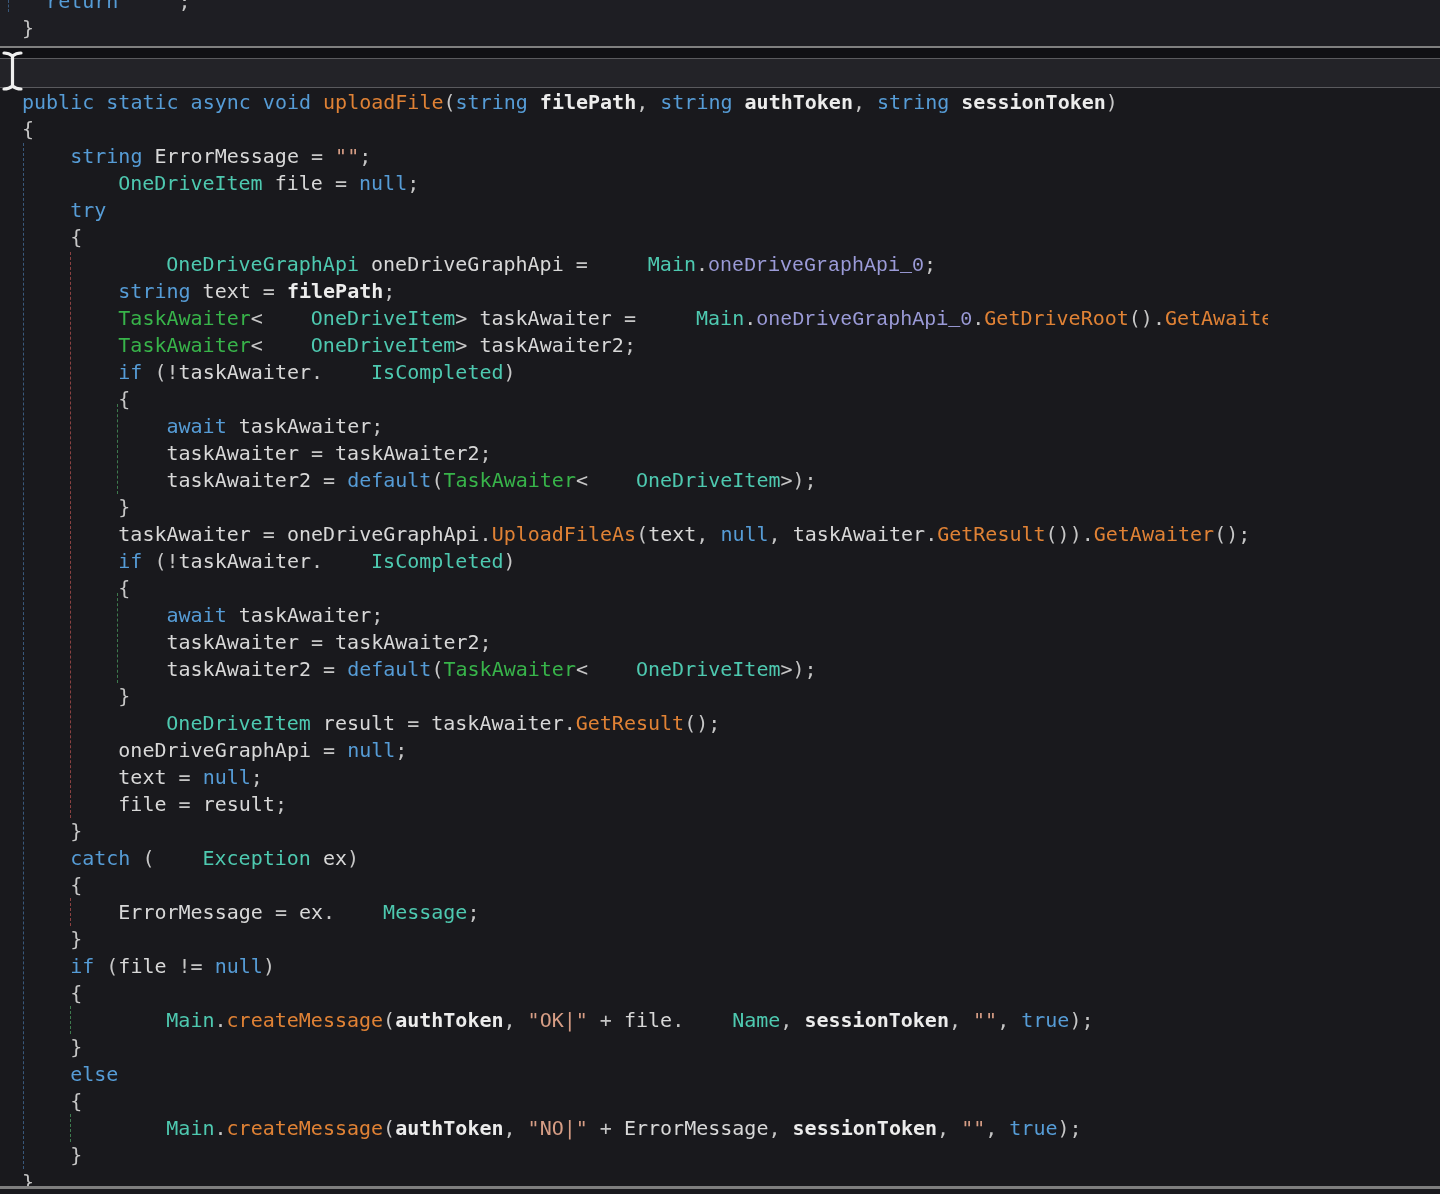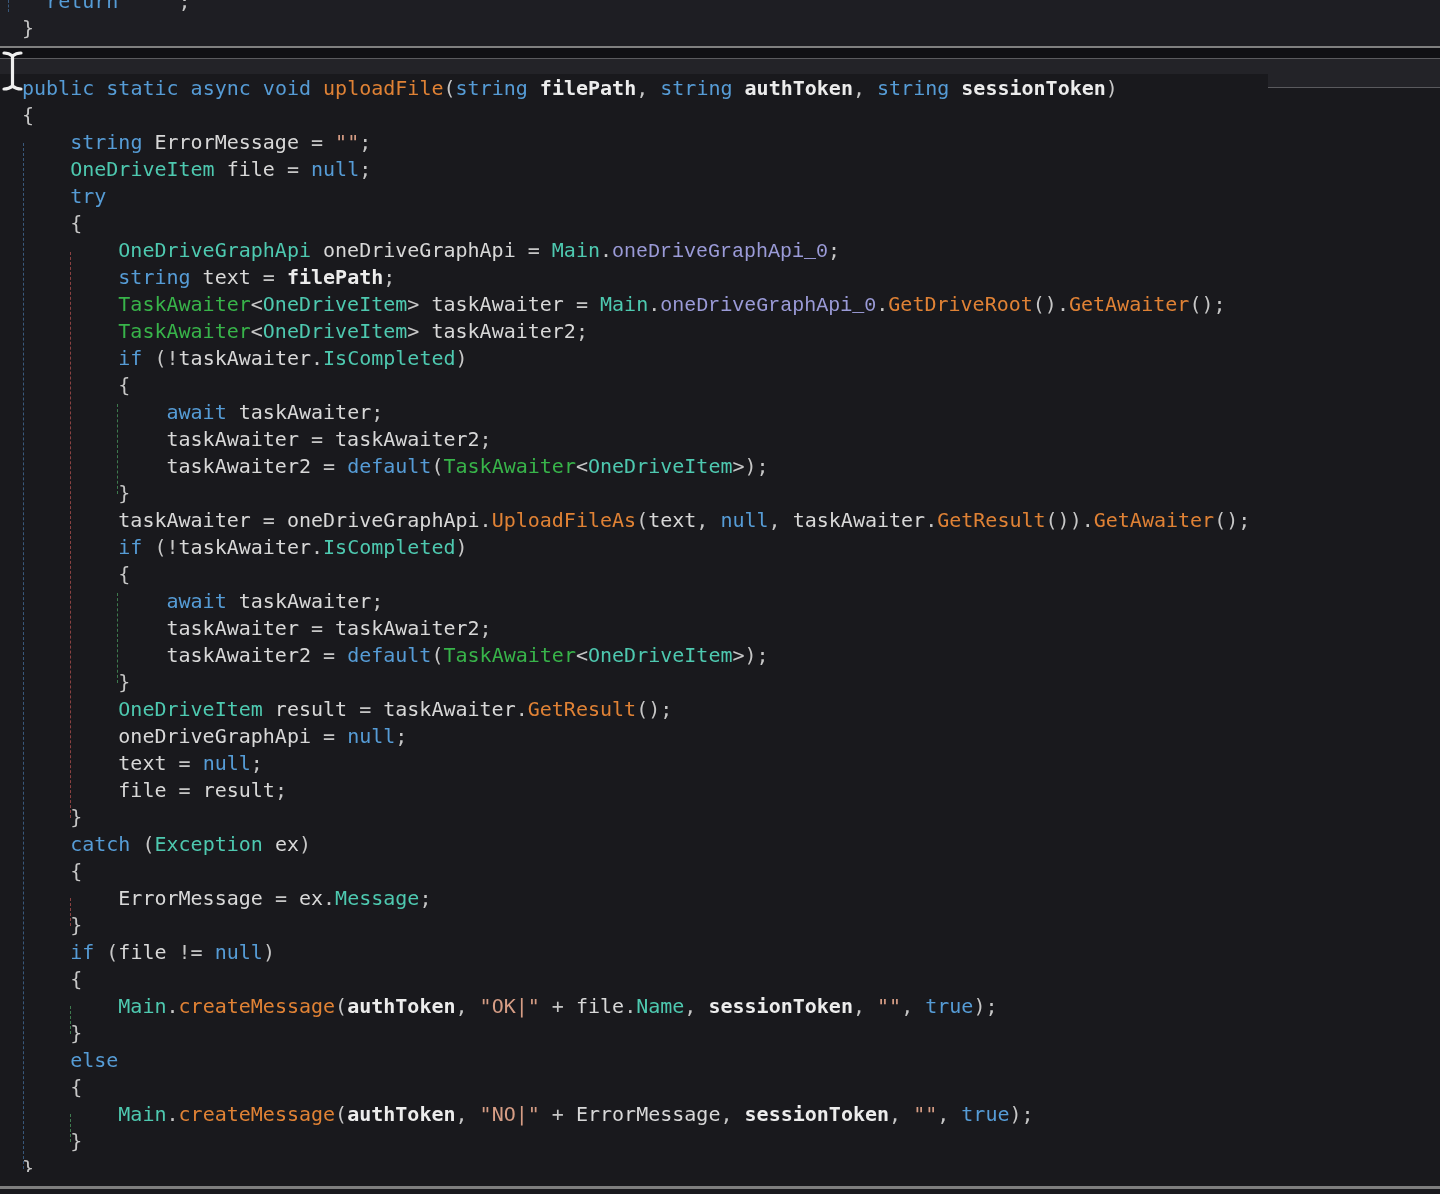--- a/index.html
+++ b/index.html
@@ -32,39 +32,39 @@
     box-sizing: border-box;
     background: #232328;
     border-top: 1px solid #5A5A5E;
     border-bottom: 1px solid #5A5A5E;
     padding-left: 22px;
     font-size: 20px; line-height: 28px;
     color: #55A84F;
     white-space: pre;
   }
   #code-area {
-    position: absolute; left: 0; top: 74px; width: 1268px; height: 1098px;
+    position: absolute; left: 0; top: 88px; width: 1268px; height: 1098px;
     background: #19191D; overflow: hidden;
   }
   #divider-bottom {
     position: absolute; left: 0; top: 1186px; width: 1440px; height: 3px;
     background: #7E7E7E;
   }
   
   .code-block {
     position: absolute; left: 0; top: 1px;
     padding-left: 22px;
     font-size: 20px; line-height: 27px;
     white-space: pre;
   }
   #prev-code { position: absolute; left: 0; top: -12px; padding-left: 22px;
     font-size: 20px; line-height: 27px; white-space: pre; }
   .code-line { height: 27px; }
   .tk-kw  { color: #569CD6; }
-  .tk-ty  { color: #4EC9B0; }
+  .tk-ty  { color: #4EC9B0; margin-left: 48px; }
   .tk-vt  { color: #38B44A; }
   .tk-me  { color: #E08235; }
   .tk-fi  { color: #9B9BD8; font-family: Liberation Mono, monospace; }
   .tk-str { color: #D69D85; }
   .tk-pl  { color: #D8D8D8; }
   .tk-pu  { color: #C6C6C6; }
   .tk-pa  { color: #ECECEC; font-weight: bold; }
   
   .guide {
     position: absolute; width: 0;

